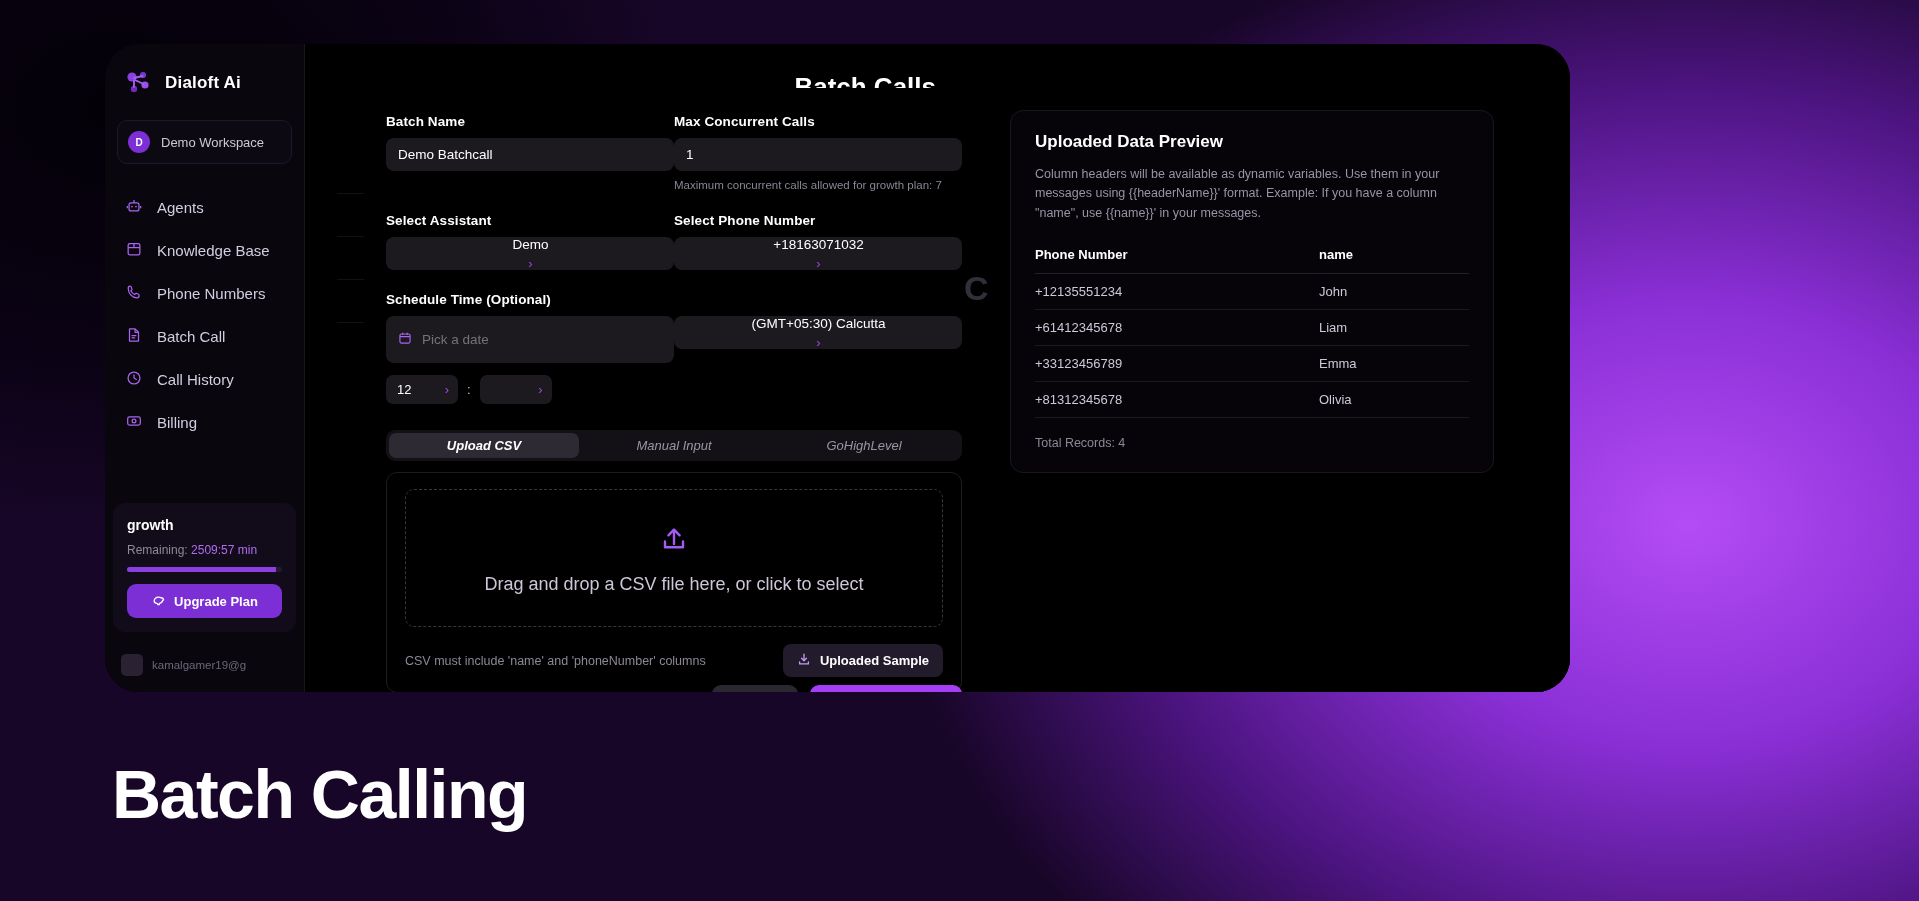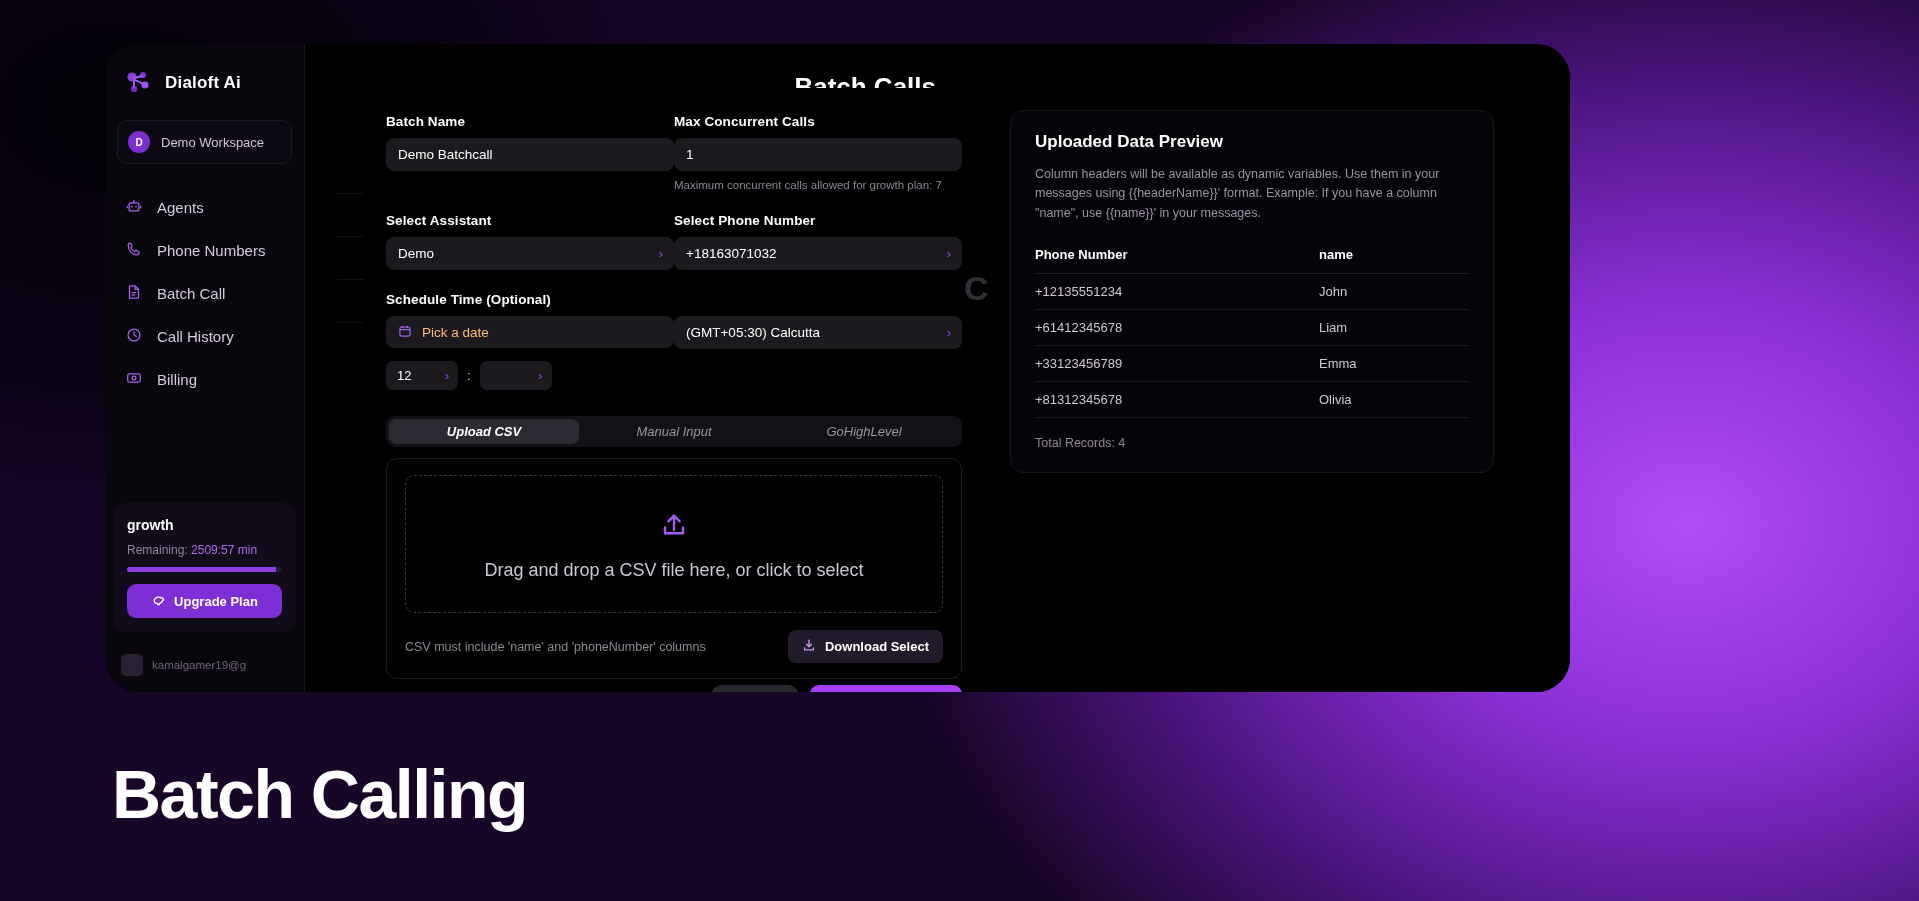--- a/index.html
+++ b/index.html
@@ -163,26 +163,27 @@
   .hint {
     color:#8b8494; font-size:11.5px; margin-top:8px;
   }
   .select {
     height:33px; border-radius:8px;
     background:#1c1a1f;
     display:flex; align-items:center; justify-content:space-between;
     padding:0 11px 0 12px;
     color:#ffffff; font-size:13.5px;
     cursor:pointer;
+    flex-direction:column;
   }
   .chev { color:#9a4de8; font-size:13px; line-height:1; }
   .date-input {
-    height:32px; border-radius:8px; background:#1c1a1f;
+    height:47px; border-radius:8px; background:#1c1a1f;
     display:flex; align-items:center; gap:10px; padding:0 12px;
-    color:#fdba74; font-size:13.5px; cursor:pointer;text-align:right;
+    color:#737373; font-size:13.5px; cursor:pointer;text-align:right;
   }
   .time-row { display:flex; align-items:center; gap:9px; margin-top:12px; }
   .time-sel {
     width:72px; height:29px; border-radius:7px; background:#1c1a1f;
     display:flex; align-items:center; justify-content:space-between;
     padding:0 9px 0 11px;
     color:#ffffff; font-size:13px; cursor:pointer;
   }
   .colon { color:#cfc8d8; font-size:13px; }
 
@@ -317,20 +318,29 @@
             <svg width="18" height="18" viewBox="0 0 20 20" fill="none" stroke="#a864ef" stroke-width="1.4">
               <rect x="4.5" y="6.5" width="11" height="9" rx="2.2"></rect>
               <path d="M10 3.4v3.1M2.6 10v2.4M17.4 10v2.4"></path>
               <circle cx="7.8" cy="10.6" r=".95" fill="#a864ef" stroke="none"></circle>
               <circle cx="12.2" cy="10.6" r=".95" fill="#a864ef" stroke="none"></circle>
             </svg>
           </span>
           <span class="nav-label">Agents</span>
         </div>
 
+        <div class="nav-item">
+          <span>
+            <svg width="18" height="18" viewBox="0 0 20 20" fill="none" stroke="#a864ef" stroke-width="1.4">
+              <rect x="3.5" y="4" width="13" height="12.5" rx="1.8"></rect>
+              <path d="M3.5 8.4h13M10 4v4.4"></path>
+            </svg>
+          </span>
+          <span class="nav-label">Knowledge Base</span>
+        </div>
 
         <div class="nav-item">
           <span>
             <svg width="18" height="18" viewBox="0 0 20 20" fill="none" stroke="#a864ef" stroke-width="1.4" stroke-linecap="round">
               <path d="M5.4 3.6c.9 0 1.4.4 1.7 1.3l.6 1.7c.2.6.1 1-.4 1.4l-.8.6c.9 1.9 2.3 3.3 4.2 4.2l.6-.8c.4-.5.8-.6 1.4-.4l1.7.6c.9.3 1.3.8 1.3 1.7 0 1.4-1.1 2.5-2.5 2.5C8.1 16.4 3.6 11.9 3.6 6.1c0-1.4 1.1-2.5 1.8-2.5z"></path>
             </svg>
           </span>
           <span class="nav-label">Phone Numbers</span>
         </div>
 
@@ -491,21 +501,21 @@
           <div class="upload-foot">
             <span class="upload-note">CSV must include 'name' and 'phoneNumber' columns</span>
             <div class="dl-btn">
               <span>
                 <svg width="14" height="14" viewBox="0 0 16 16" fill="none" stroke="#c79bf5" stroke-width="1.5" stroke-linecap="round" stroke-linejoin="round">
                   <path d="M8 2.4v7.2"></path>
                     <path d="M5.2 7.2L8 10l2.8-2.8"></path>
                     <path d="M3 11.4v2.2h10v-2.2"></path>
                 </svg>
               </span>
-              <span>Download Select</span>
+              <span>Uploaded Sample</span>
             </div>
           </div>
         </div>
 
         <div class="modal-actions">
           <div class="btn-cancel">Cancel</div>
           <div class="btn-primary">Create Batch Call</div>
         </div>
       </div>
 

